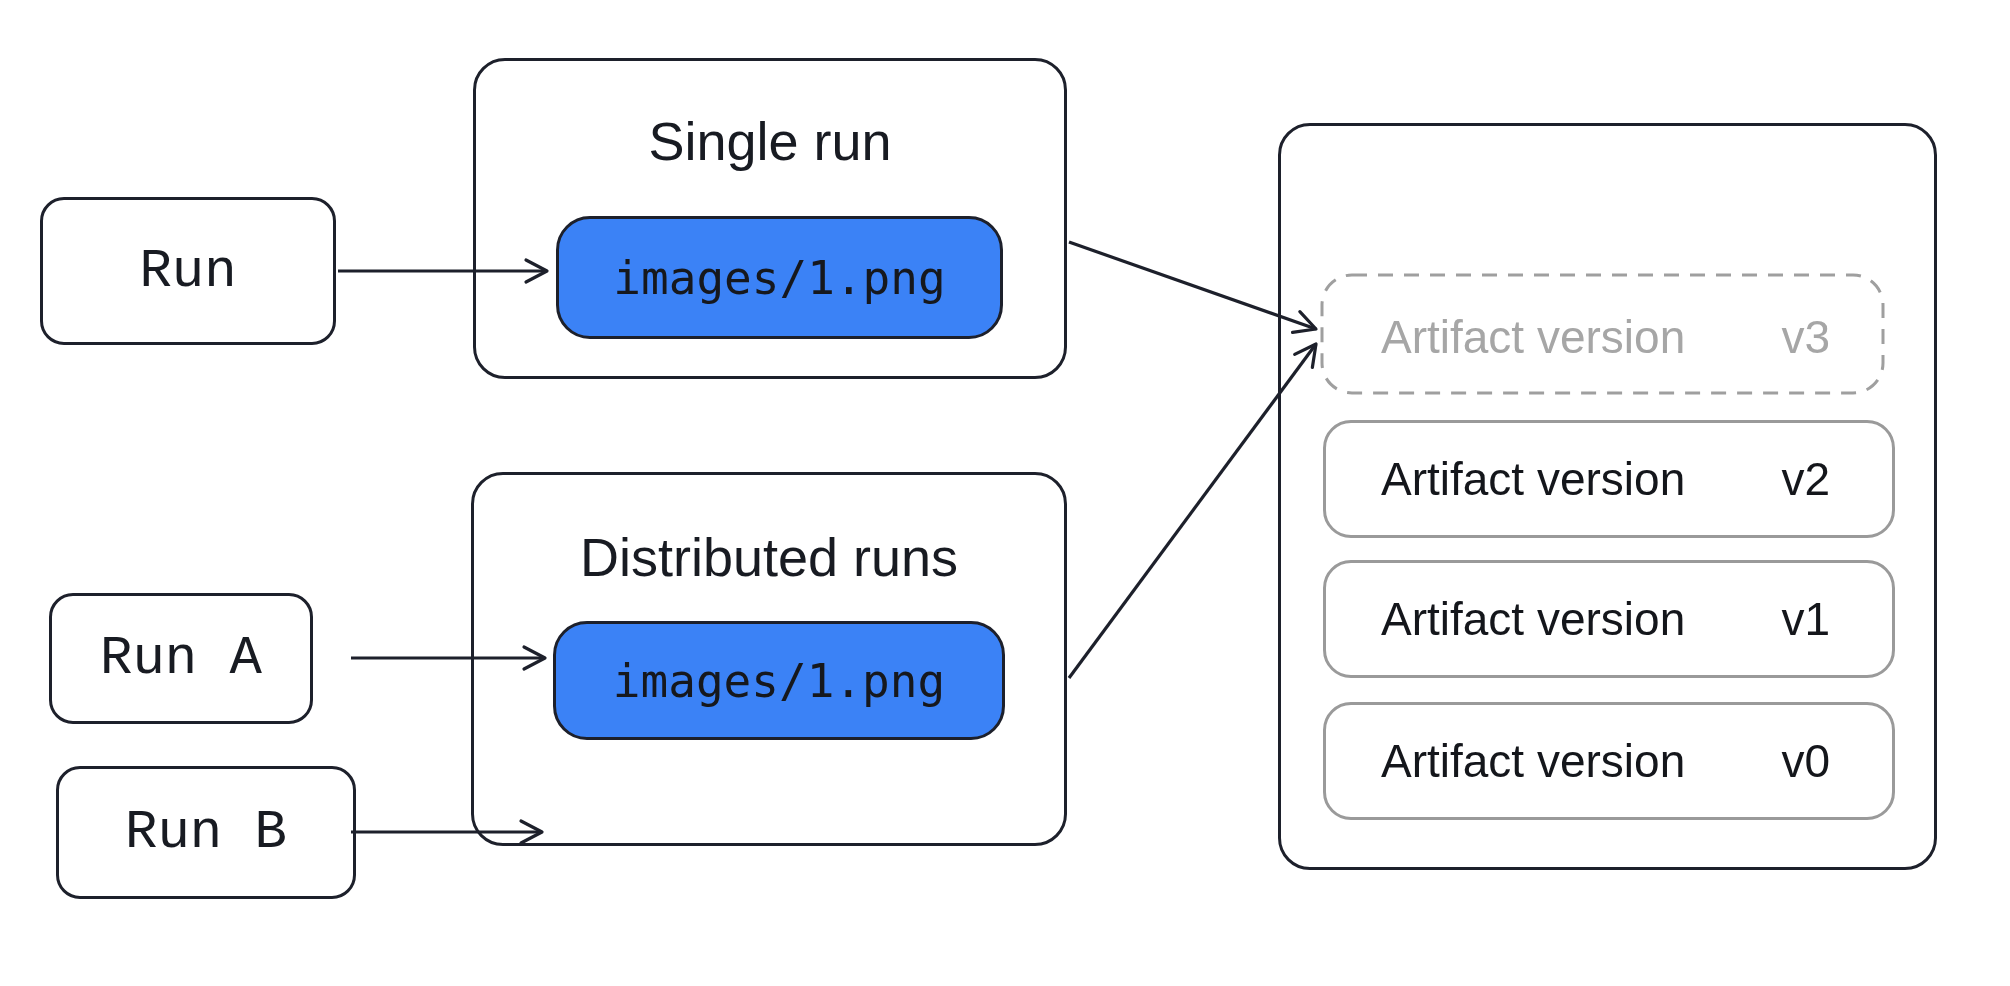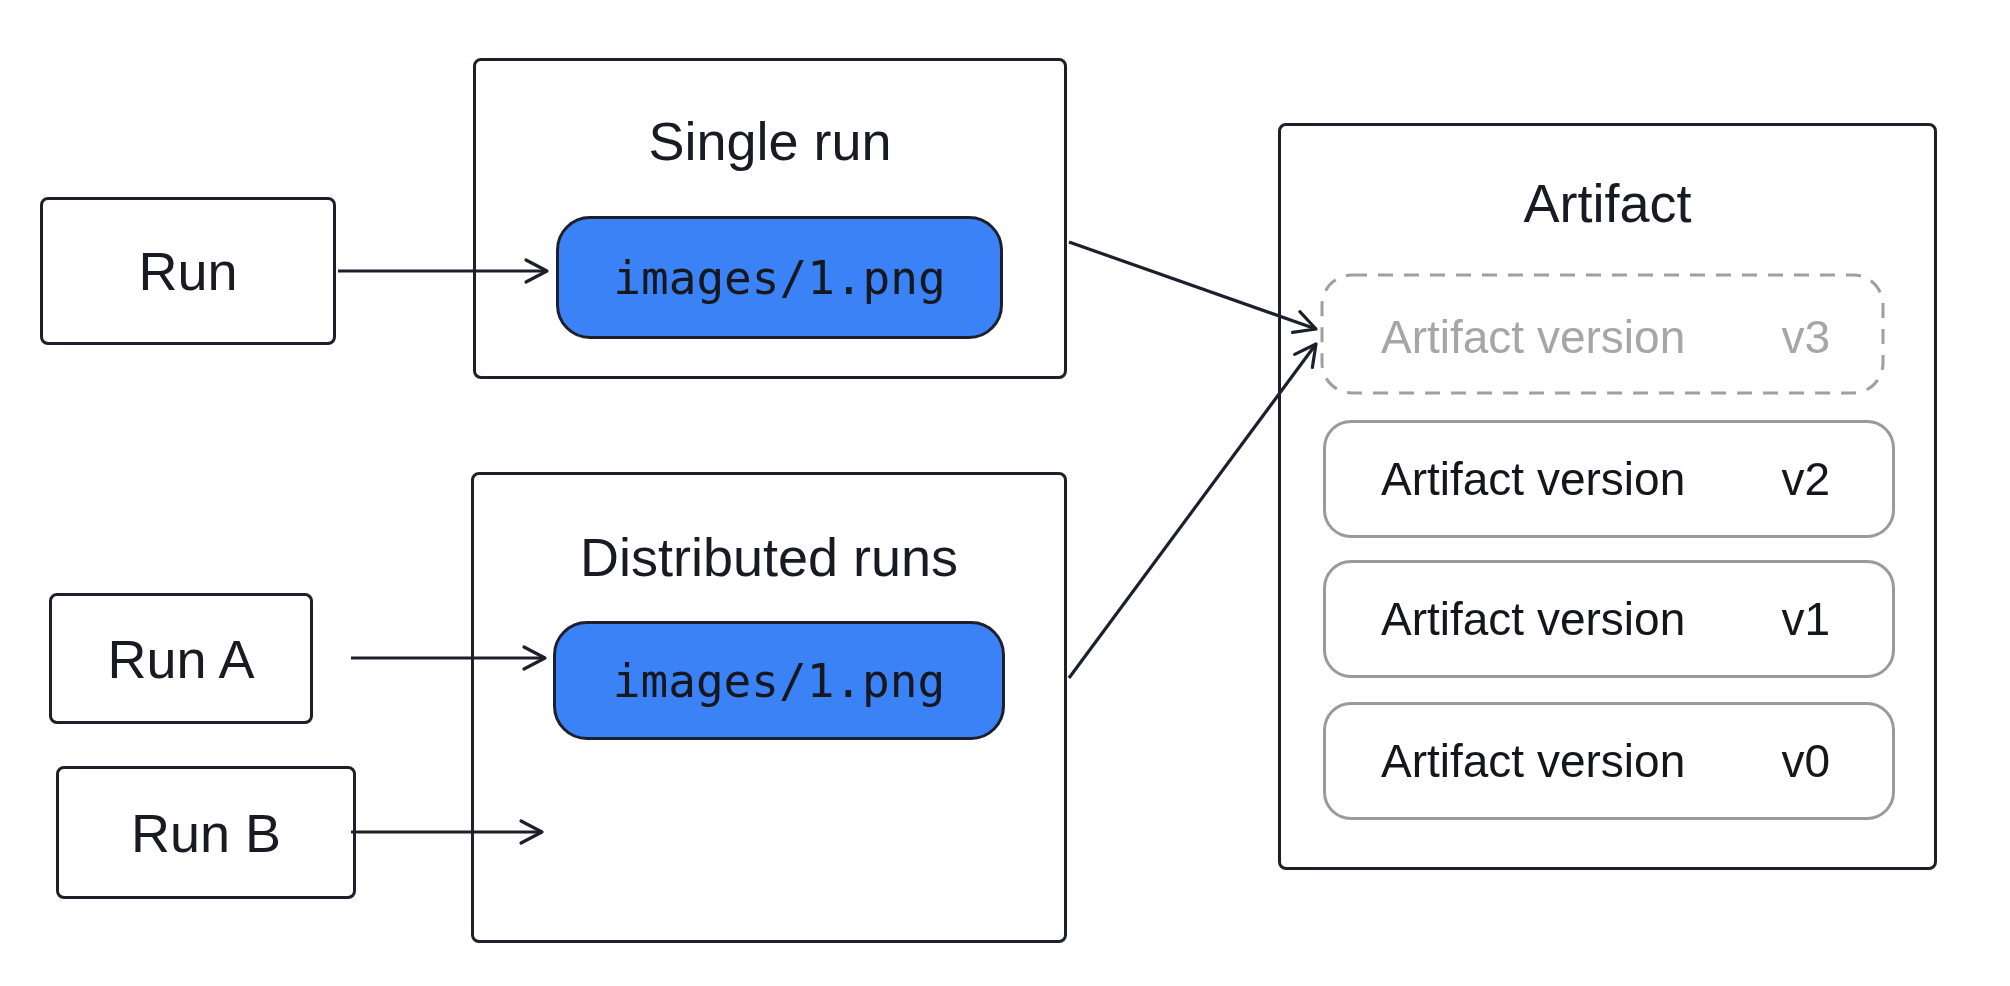--- a/index.html
+++ b/index.html
@@ -8,34 +8,35 @@
     width: 2010px;
     height: 986px;
     background: #ffffff;
     font-family: "Liberation Sans", "DejaVu Sans", sans-serif;
     overflow: hidden;
   }
   
   .node {
     position: absolute;
     border: 3.2px solid #1d202b;
-    border-radius: 8px;
+    border-radius: 24px;
     background: #ffffff;
     display: flex;
     align-items: center;
     justify-content: center;
     font-size: 54px;
     color: #181b22;
     box-sizing: border-box;
+    font-family: Liberation Mono, monospace;
   }
   
   .group {
     position: absolute;
     border: 3.2px solid #1d202b;
-    border-radius: 8px;
+    border-radius: 32px;
     background: #ffffff;
     box-sizing: border-box;
     padding-left: 25px;
   }
   .group-title {
     position: absolute;
     left: 0; right: 0;
     text-align: center;
     font-size: 54px;
     line-height: 64px;
@@ -101,29 +102,28 @@
     <span>Run B</span>
   </div>
 
   <div class="group" style="left:473px; top:58px; width:594px; height:321px;">
     <div class="group-title" style="top:48px;">Single run</div>
     <div class="file-node" style="left:80px; top:155px; width:447px; height:123px;">
       <span>images/1.png</span>
     </div>
   </div>
 
-  <div class="group" style="left:471px; top:472px; width:596px; height:471px;">
+  <div class="group" style="left:471px; top:472px; width:596px; height:374px;">
     <div class="group-title" style="top:50px;">Distributed runs</div>
     <div class="file-node" style="left:79px; top:146px; width:452px; height:119px;">
       <span>images/1.png</span>
     </div>
   </div>
 
   <div class="group" style="left:1278px; top:123px; width:659px; height:747px;">
-    <div class="group-title" style="top:45px;">Artifact</div>
 
     <div class="version-row pending" style="top:152px;">
       <span>Artifact version</span>
       <span>v3</span>
     </div>
     <div class="version-row" style="top:294px;">
       <span>Artifact version</span>
       <span>v2</span>
     </div>
     <div class="version-row" style="top:434px;">

